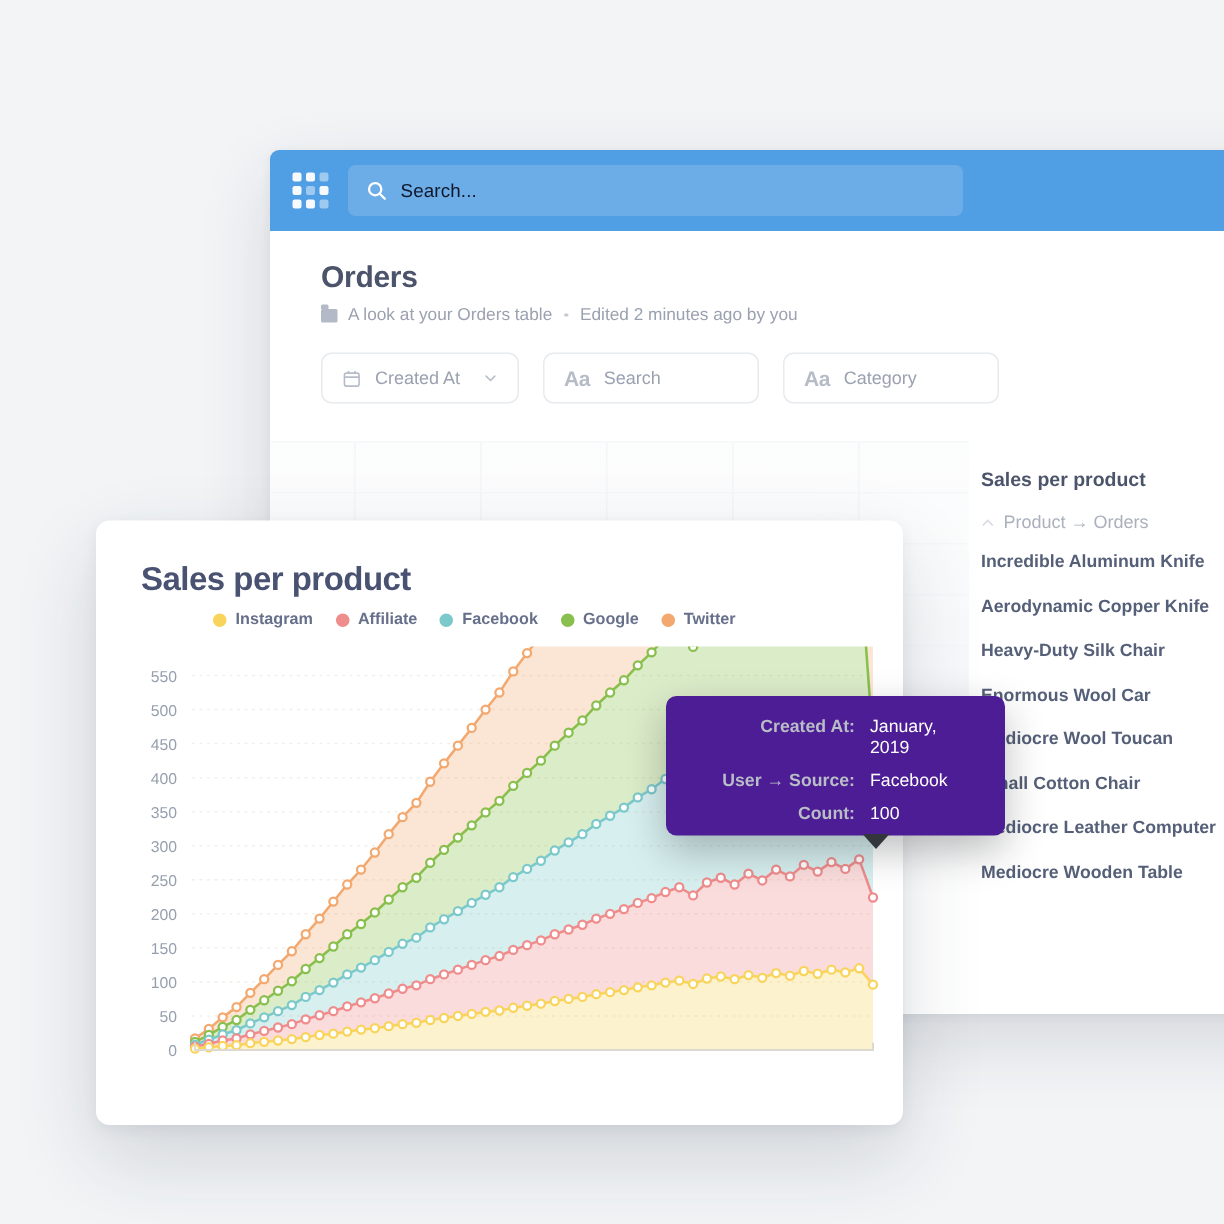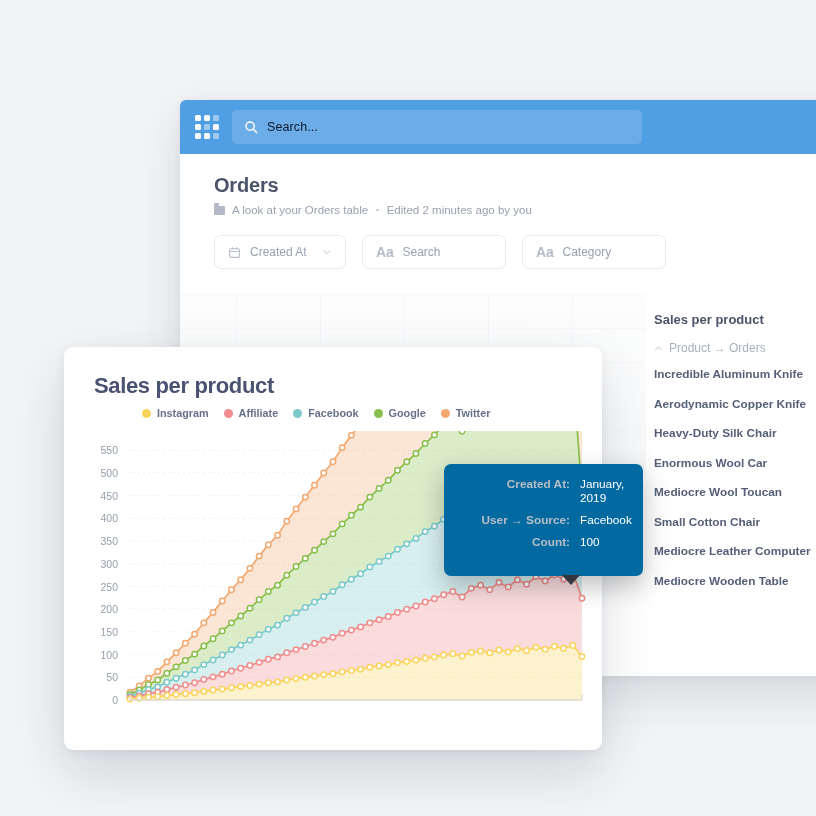--- a/index.html
+++ b/index.html
@@ -95,22 +95,22 @@
   }
   .legend{position:absolute;left:30px;top:60px;display:flex;align-items:center;gap:0;margin-left:48px;}
   .lg{display:flex;align-items:center;gap:6px;margin-right:15px;}
   .lg .bul{width:9px;height:9px;border-radius:50%;flex:none;}
   .lg .lbl{font-size:10.8px;font-weight:700;color:#67708a;white-space:nowrap;}
 
   .plot{position:absolute;left:0;top:84px;width:538px;height:319px;}
 
   
   .tooltip{
-    position:absolute;left:444px;top:464px;width:199px;
-    background:#0369a1;border-radius:7px;padding:13px 18px 25px 18px;box-sizing:border-box;
+    position:absolute;left:444px;top:464px;width:226px;
+    background:#4c1d95;border-radius:7px;padding:13px 18px 6px 18px;box-sizing:border-box;
     box-shadow:0 10px 26px rgba(20,24,30,.28);
   }
   .tt-row{display:flex;align-items:baseline;justify-content:flex-start;margin-bottom:8px;}
   .tt-row:last-child{margin-bottom:2px;}
   .tt-k{width:108px;text-align:right;color:#b8bdc6;font-size:11.8px;font-weight:600;padding-right:10px;flex:none;}
   .tt-v{color:#ffffff;font-size:11.8px;font-weight:400;}
   .tt-arrow{
     position:absolute;left:50%;margin-left:18px;bottom:-9px;width:0;height:0;
     border-left:9px solid transparent;border-right:9px solid transparent;
     border-top:10px solid #33373d;

